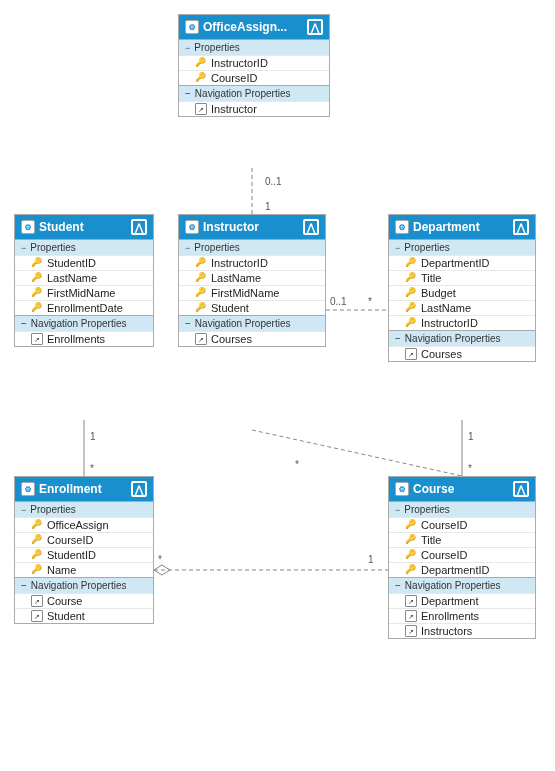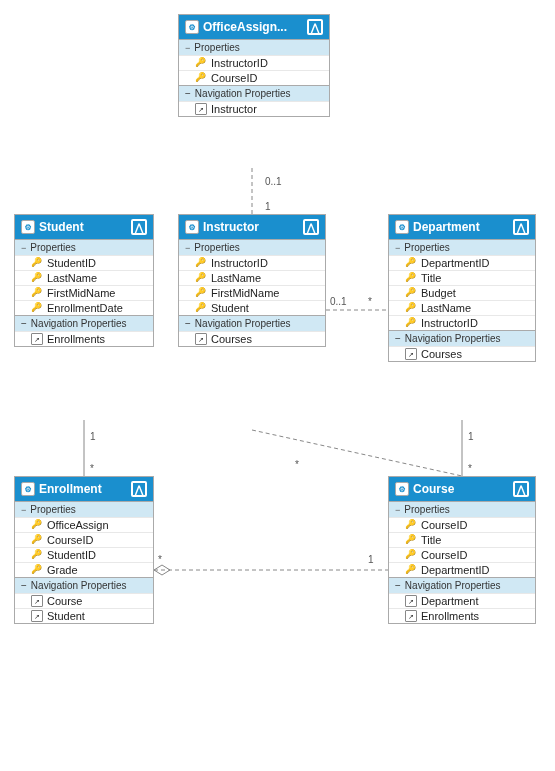--- a/index.html
+++ b/index.html
@@ -325,21 +325,21 @@
     <div class="field-row">
       <span class="icon-key">🔑</span>
       <span>CourseID</span>
     </div>
     <div class="field-row">
       <span class="icon-key">🔑</span>
       <span>StudentID</span>
     </div>
     <div class="field-row">
       <span class="icon-key">🔑</span>
-      <span>Grade</span>
+      <span>Name</span>
     </div>
     <div class="nav-section-header">
       <span class="minus">−</span>
       <span>Navigation Properties</span>
     </div>
     <div class="field-row">
       <span class="icon-nav">↗</span>
       <span>Course</span>
     </div>
     <div class="field-row">
@@ -381,15 +381,19 @@
       <span>Navigation Properties</span>
     </div>
     <div class="field-row">
       <span class="icon-nav">↗</span>
       <span>Department</span>
     </div>
     <div class="field-row">
       <span class="icon-nav">↗</span>
       <span>Enrollments</span>
     </div>
+    <div class="field-row">
+      <span class="icon-nav">↗</span>
+      <span>Instructors</span>
+    </div>
   </div>
 
 </div>
 
 </body></html>

